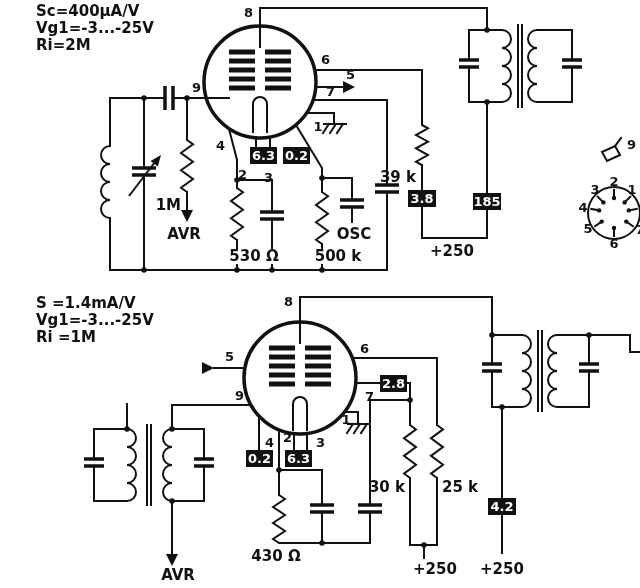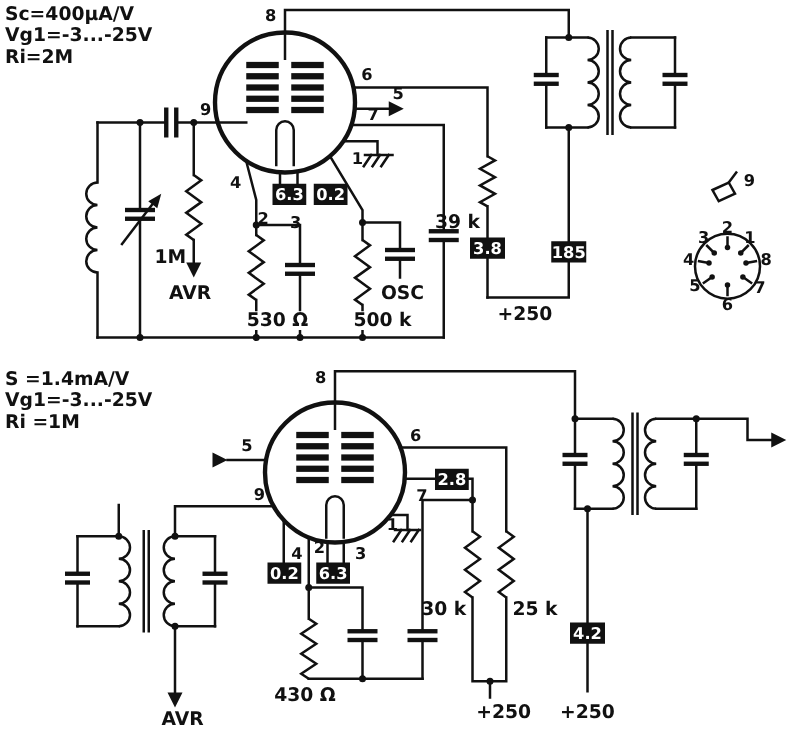--- a/index.html
+++ b/index.html
@@ -1,16 +1,16 @@
 <!DOCTYPE html>
 <html><head>
 <meta charset="utf-8">
 <style>
   html,body{margin:0;padding:0;background:#fff;}
-  .stage{width:576px;height:588px;background:#fff;position:relative;}
+  .stage{width:576px;height:588px;background:#fff;position:relative;margin-left:32px;}
   svg{display:block;}
   .w{stroke:#111;stroke-width:2;fill:none;stroke-linecap:square;}
   .w3{stroke:#111;stroke-width:3.5;fill:none;stroke-linecap:butt;}
   .thin{stroke:#111;stroke-width:2;fill:none;}
   .tube{stroke:#111;stroke-width:3.5;fill:#fff;}
   .bar{fill:#111;stroke:none;}
   .dot{fill:#111;stroke:none;}
   .box{fill:#111;stroke:none;}
   .bg{fill:#fff;stroke:none;}
   .boxtext{font:700 13px "DejaVu Sans",sans-serif;fill:#fff;text-anchor:middle;}

